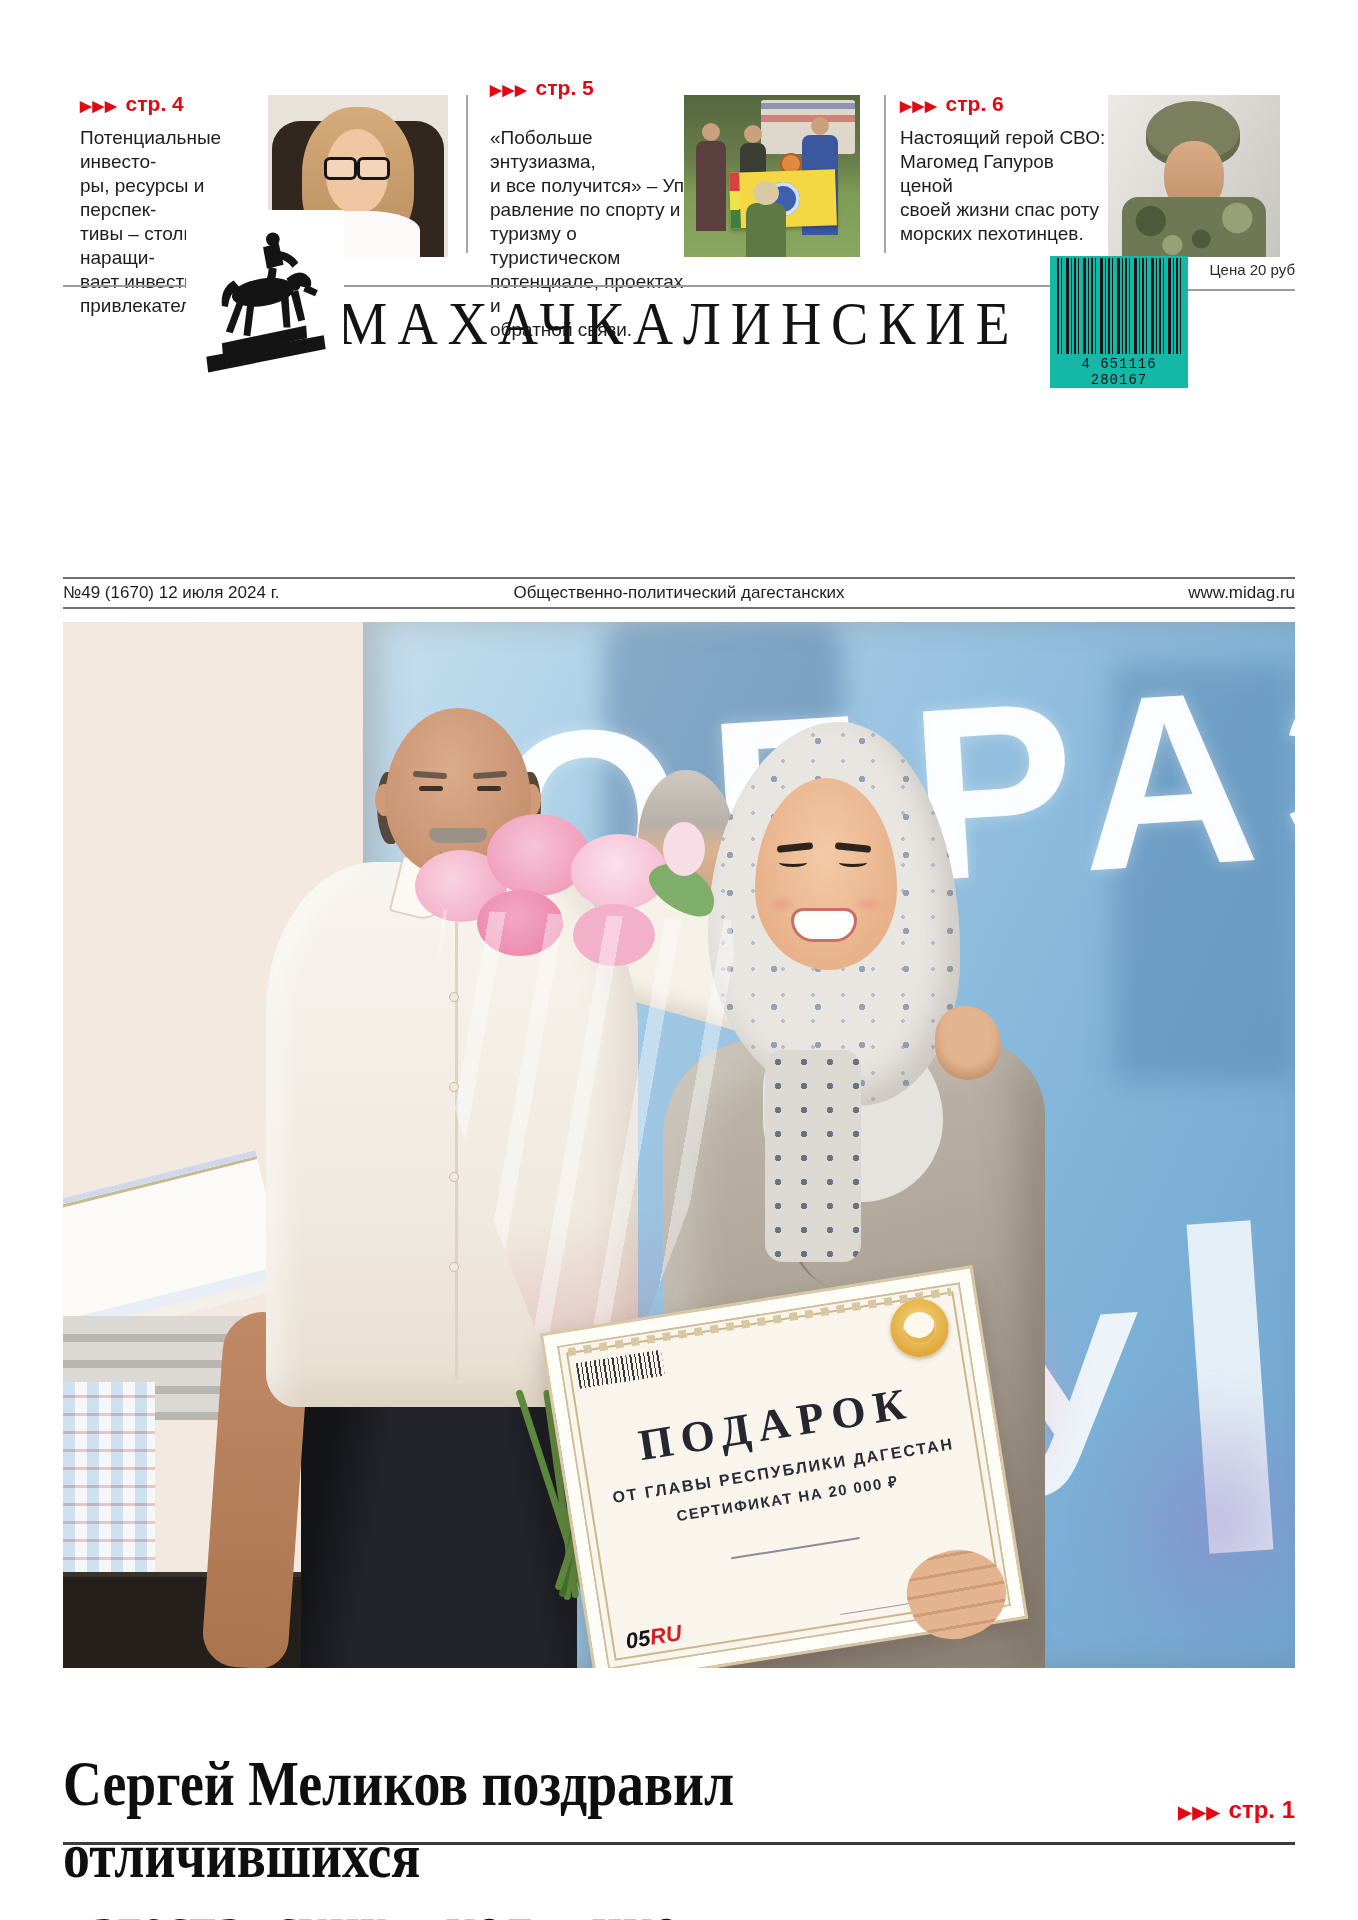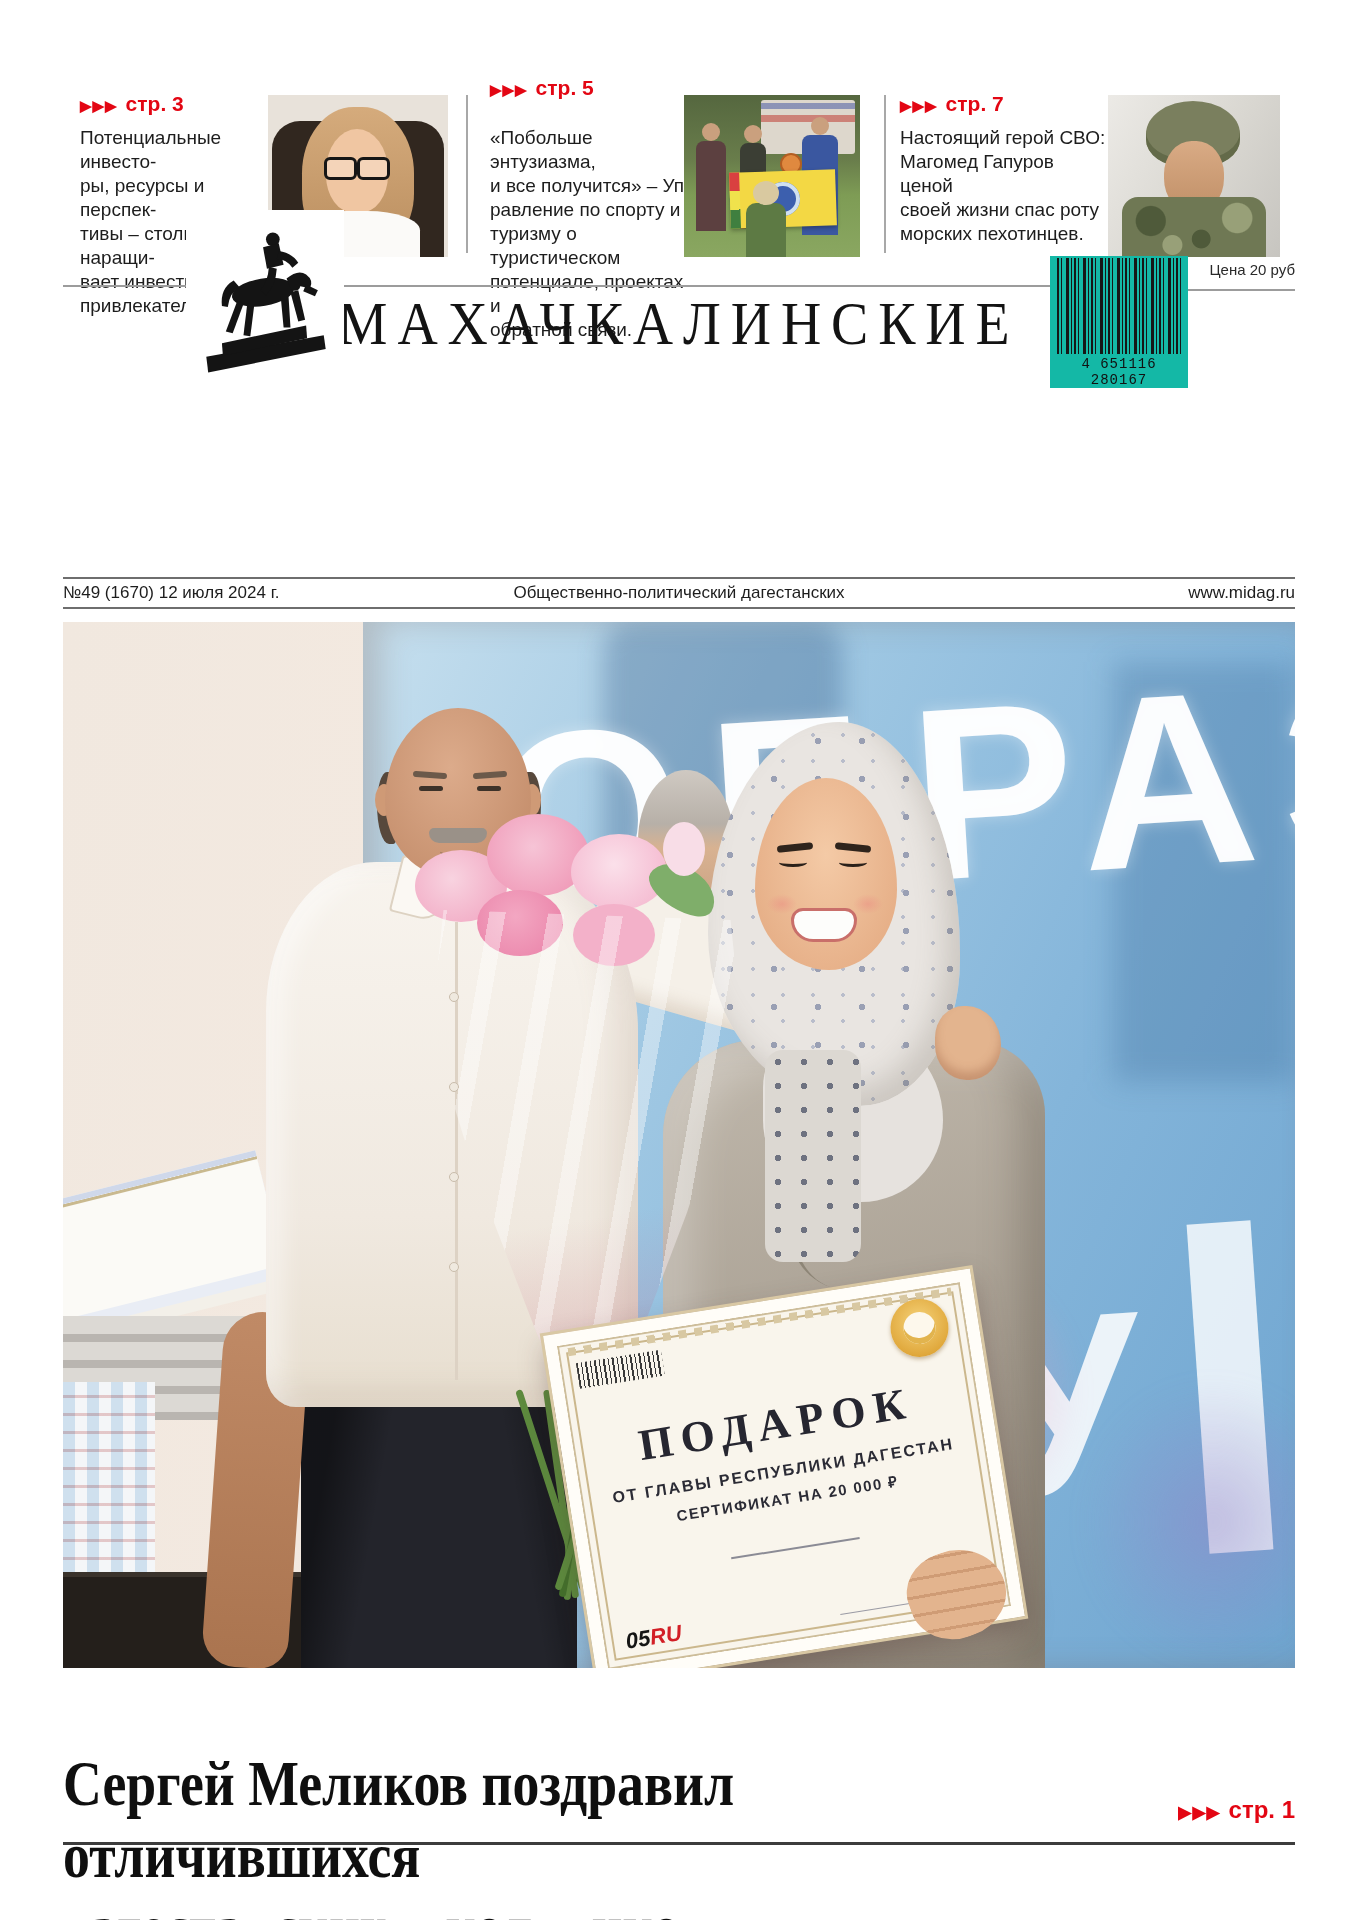--- a/index.html
+++ b/index.html
@@ -183,21 +183,21 @@
     font-family:"Liberation Serif", serif; font-weight:bold; font-size:64px; line-height:72px; color:#0f0f0f; white-space:pre-line; }
   .pageref { position:absolute; right:63px; top:1796px; font-weight:bold; font-size:24px; color:#e30613; }
   .pageref .arr { font-size:17px; letter-spacing:1px; margin-right:8px; }
 </style>
 </head>
 <body>
 
 <div class="page">
 
   <div class="t-label" style="left:80px; top:92px;">
-    <span class="arr">▶▶▶</span><span>стр. 3</span>
+    <span class="arr">▶▶▶</span><span>стр. 4</span>
   </div>
   <div class="t-text pre" style="left:80px; top:126px; width:200px;">Потенциальные инвесто-
 ры, ресурсы и перспек-
 тивы – столица наращи-
 вает инвестиционную
 привлекательность.</div>
   <div class="t-photo" style="left:268px; width:180px;">
     <div class="tp1-chair"></div>
     <div class="tp1-hair"></div>
     <div class="tp1-face"></div>
@@ -222,21 +222,21 @@
     <div class="person tp2-p2"></div>
     <div class="person tp2-p3"></div>
     <div class="tp2-ball"></div>
     <div class="tp2-flag"></div>
     <div class="tp2-toddler"></div>
   </div>
 
   <div class="t-div" style="left:884px;"></div>
 
   <div class="t-label" style="left:900px; top:92px;">
-    <span class="arr">▶▶▶</span><span>стр. 7</span>
+    <span class="arr">▶▶▶</span><span>стр. 6</span>
   </div>
   <div class="t-text pre" style="left:900px; top:126px; width:210px;">Настоящий герой СВО:
 Магомед Гапуров ценой
 своей жизни спас роту
 морских пехотинцев.</div>
   <div class="t-photo tp3" style="left:1108px; width:172px;">
     <div class="tp3-helmet"></div>
     <div class="tp3-face"></div>
     <div class="tp3-torso"></div>
   </div>

